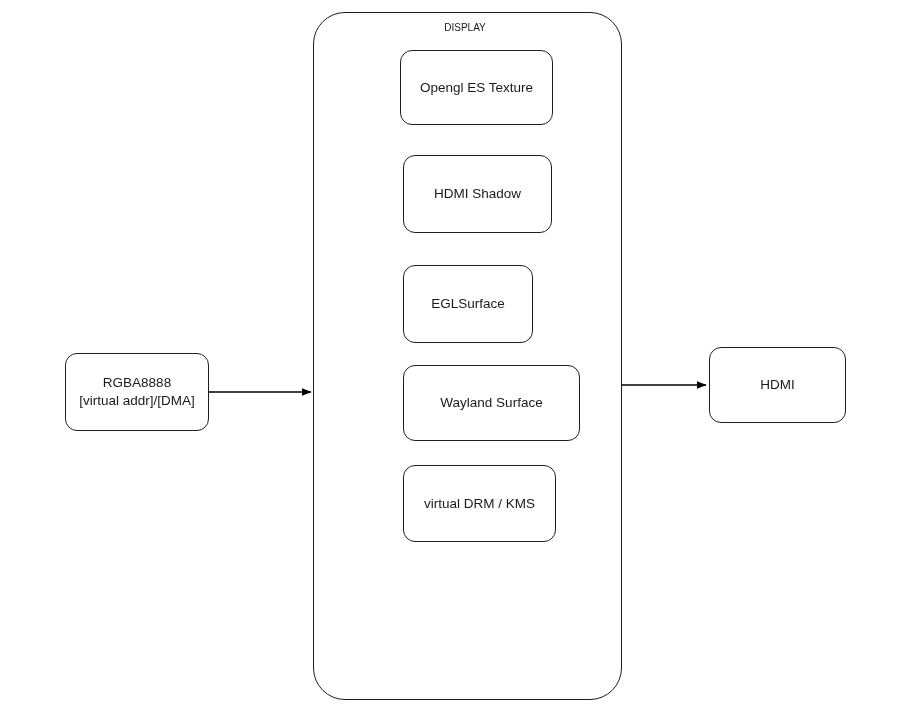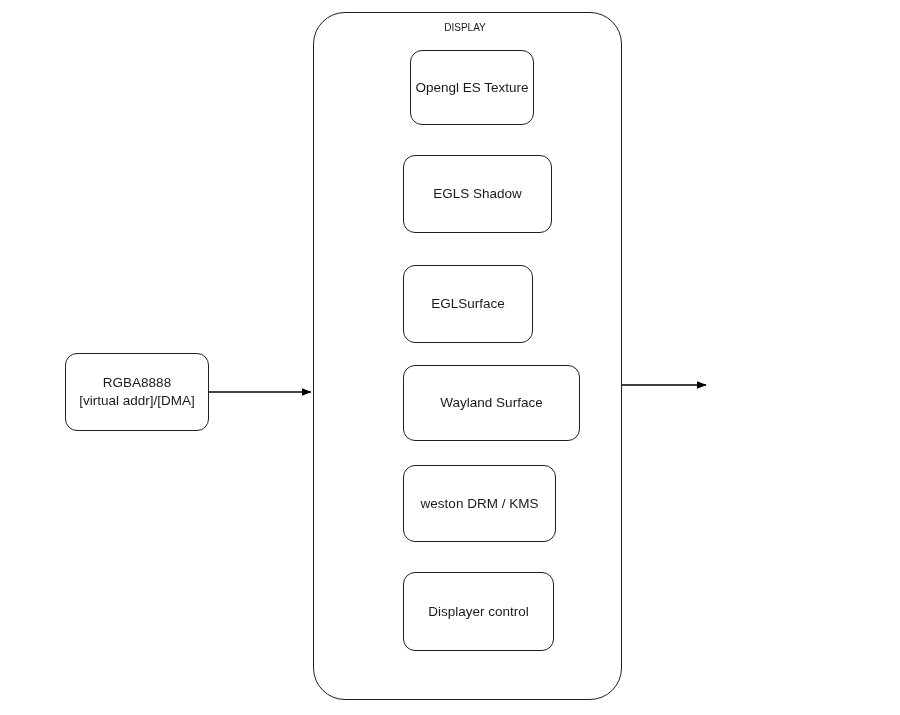--- a/index.html
+++ b/index.html
@@ -77,38 +77,38 @@
 
   <div class="group-frame" id="group-frame" style="left: 313px; top: 12px; width: 309px; height: 688px;"></div>
 
   <div class="group-title" id="group-title" style="left: 365px; top: 22px; width: 200px;">DISPLAY</div>
 
   <div class="node" id="node-source" style="left: 65px; top: 353px; width: 144px; height: 78px;">
     <span>RGBA8888
 [virtual addr]/[DMA]</span>
   </div>
 
-  <div class="node" id="node-stack-0" style="left: 410px; top: 50px; width: 124px; height: 75px;">
+  <div class="node" id="node-stack-0" style="left: 400px; top: 50px; width: 153px; height: 75px;">
     <span>Opengl ES Texture</span>
   </div>
 
   <div class="node" id="node-stack-1" style="left: 403px; top: 155px; width: 149px; height: 78px;">
-    <span>EGLS Shadow</span>
+    <span>HDMI Shadow</span>
   </div>
 
   <div class="node" id="node-stack-2" style="left: 403px; top: 265px; width: 130px; height: 78px;">
     <span>EGLSurface</span>
   </div>
 
   <div class="node" id="node-stack-3" style="left: 403px; top: 365px; width: 177px; height: 76px;">
     <span>Wayland Surface</span>
   </div>
 
   <div class="node" id="node-stack-4" style="left: 403px; top: 465px; width: 153px; height: 77px;">
-    <span>weston DRM / KMS</span>
+    <span>virtual DRM / KMS</span>
   </div>
 
-  <div class="node" id="node-stack-5" style="left: 403px; top: 572px; width: 151px; height: 79px;">
-    <span>Displayer control</span>
+
+  <div class="node" id="node-sink" style="left: 709px; top: 347px; width: 137px; height: 76px;">
+    <span>HDMI</span>
   </div>
-
 
 </div>
 
 </body></html>

